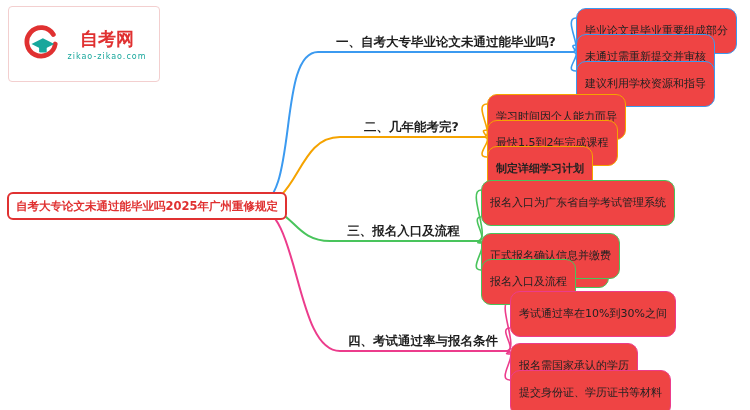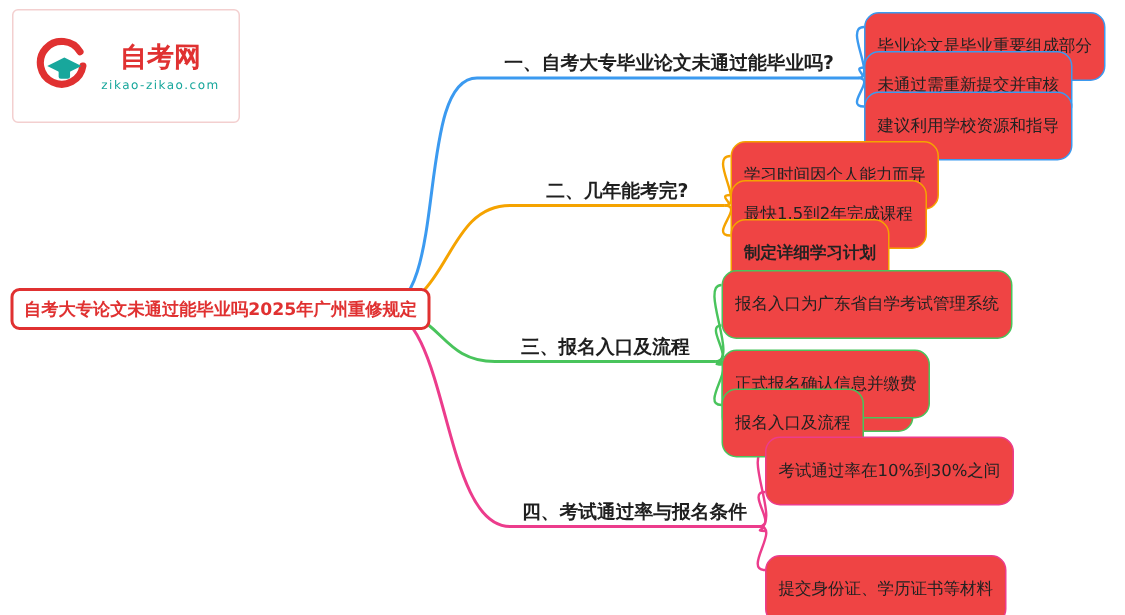--- a/index.html
+++ b/index.html
@@ -77,15 +77,16 @@
   <div class="node" style="left: 487px; top: 94px; border-color: rgb(245, 163, 0);">学习时间因个人能力而异</div>
   <div class="node" style="left: 487px; top: 120px; border-color: rgb(245, 163, 0);">最快1.5到2年完成课程</div>
   <div class="node" style="left: 487px; top: 146px; border-color: rgb(245, 163, 0); font-weight: bold;">制定详细学习计划</div>
 
   <div class="node" style="left: 481px; top: 180px; border-color: rgb(73, 196, 92);">报名入口为广东省自学考试管理系统</div>
   <div class="node" style="left: 481px; top: 206px; border-color: rgb(73, 196, 92); margin-top: 36px;">预报名需填写个人信息</div>
   <div class="node" style="left: 481px; top: 233px; border-color: rgb(73, 196, 92);">正式报名确认信息并缴费</div>
   <div class="node" style="left: 481px; top: 259px; border-color: rgb(73, 196, 92);">报名入口及流程</div>
 
   <div class="node" style="left: 510px; top: 291px; border-color: rgb(236, 60, 140);">考试通过率在10%到30%之间</div>
+  <div class="node" style="left: 510px; top: 343px; border-color: rgb(236, 60, 140);">报名需国家承认的学历</div>
   <div class="node" style="left: 510px; top: 370px; border-color: rgb(236, 60, 140);">提交身份证、学历证书等材料</div>
 
 </div>
 
 </body></html>

